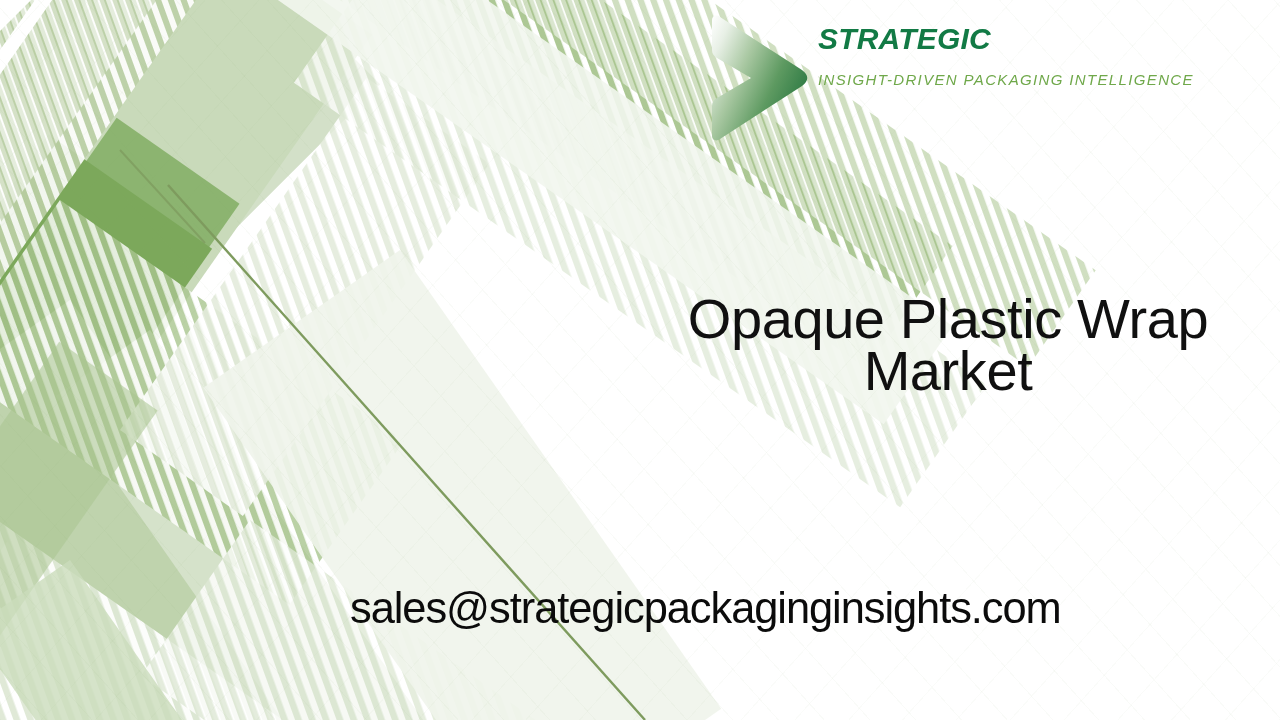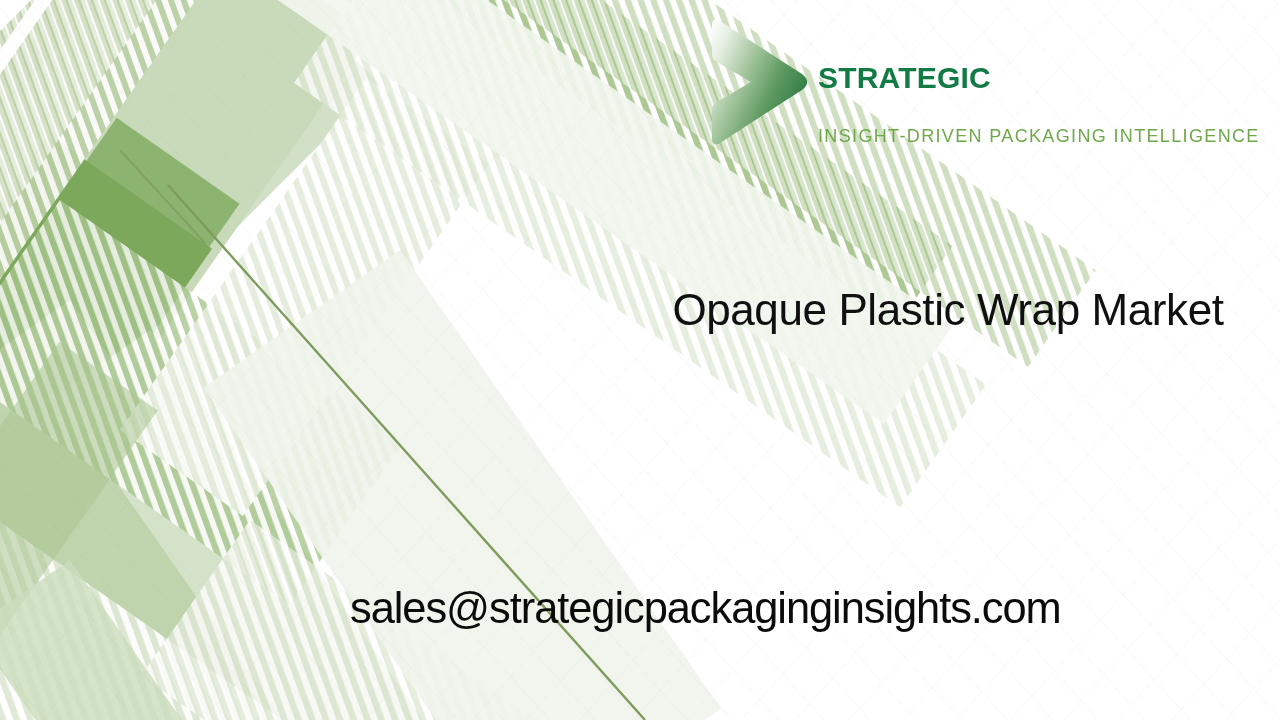--- a/index.html
+++ b/index.html
@@ -42,57 +42,58 @@
   }
 
   
   #logo {
     position: absolute;
     left: 706px;
     top: 14px;
     width: 520px;
     height: 132px;
     display: flex;
-    align-items: flex-end;
+    align-items: flex-start;
+    font-style: italic;
   }
   #logo-mark {
     width: 104px;
     height: 128px;
     flex: 0 0 104px;
   }
   #logo-text {
     margin-left: 8px;
     padding-top: 8px;
   }
   .logo-line {
     color: #127A45;
     font-weight: bold;
     font-size: 30px;
     line-height: 33px;
     letter-spacing: 0.2px;
     white-space: nowrap;
   }
   #logo-tagline {
     color: #6FA84A;
-    font-size: 18px;
+    font-size: 15px;
     line-height: 20px;
     letter-spacing: 1.35px;
-    margin-top: 32px;
+    margin-top: 15px;
     white-space: nowrap;
   }
 
   
   #title {
     position: absolute;
     left: 618px;
     top: 255px;
     width: 660px;
     text-align: center;
     color: #101010;
-    font-size: 44px;
+    font-size: 56px;
     line-height: 52px;
     font-weight: normal;
     letter-spacing: -0.4px;
   }
 
   
   #email {
     position: absolute;
     left: 350px;
     top: 580px;

